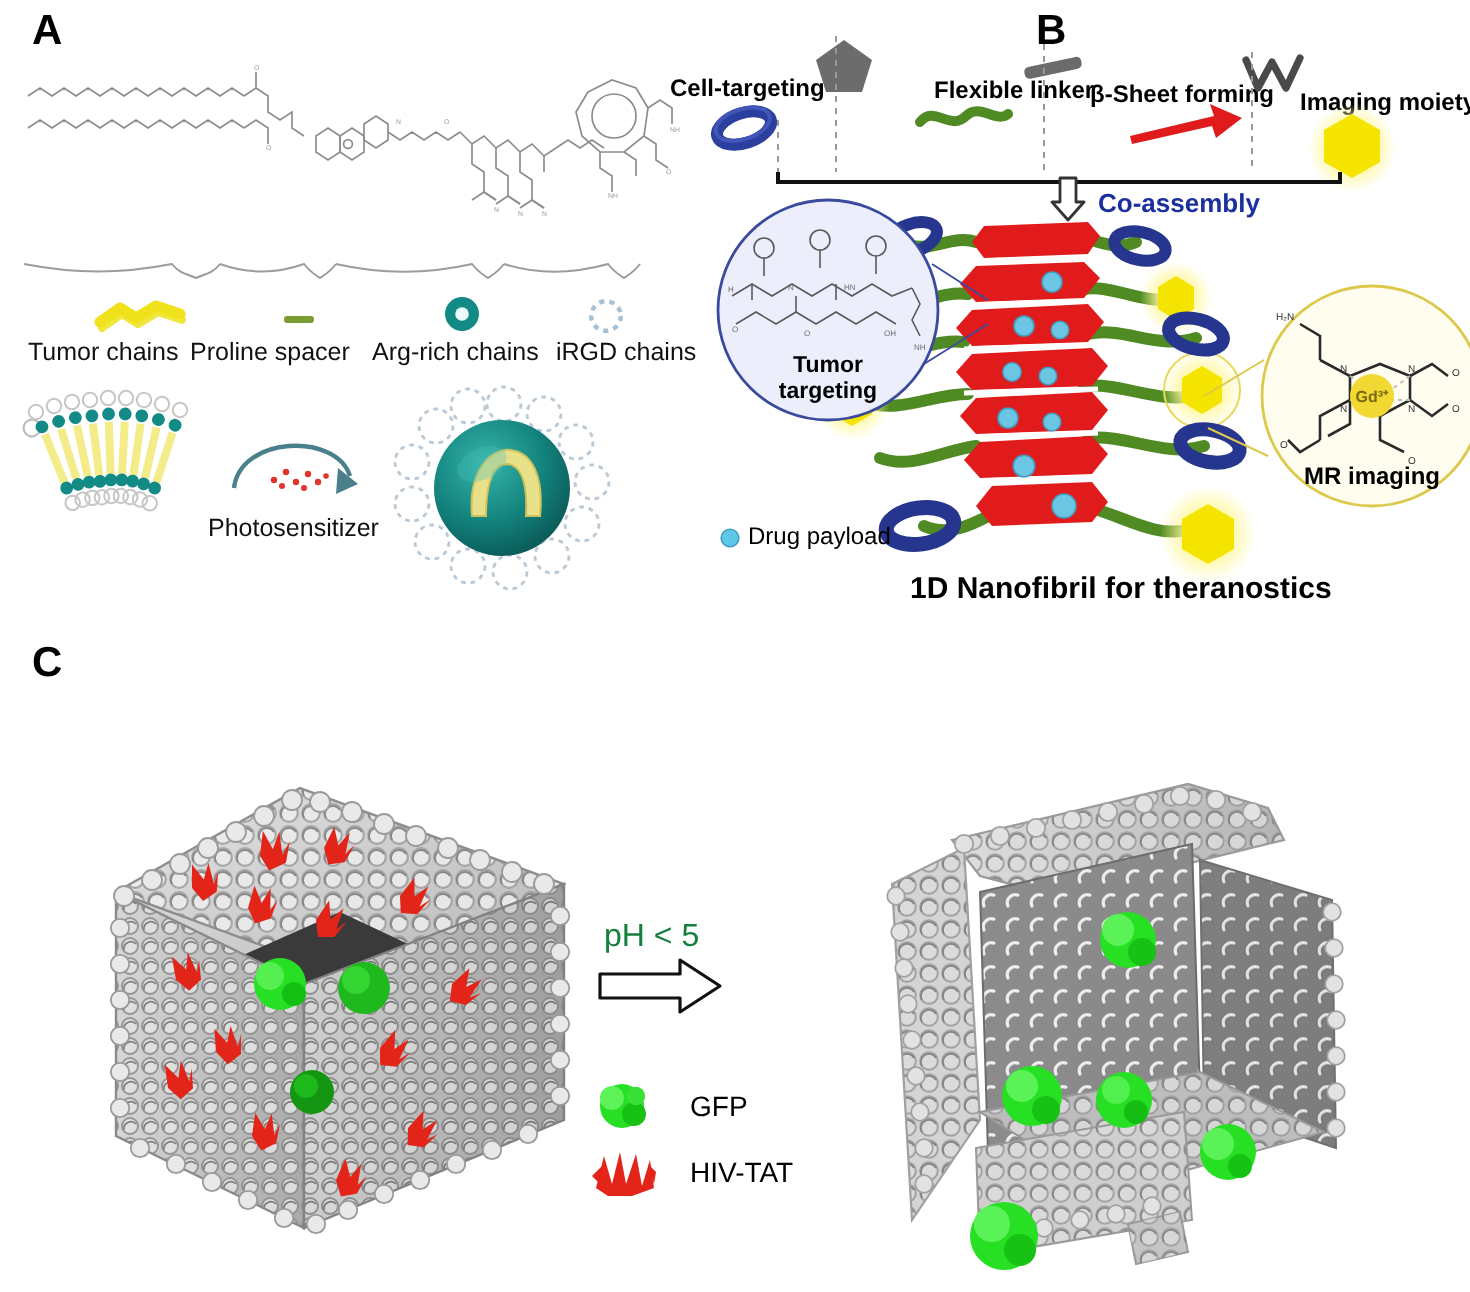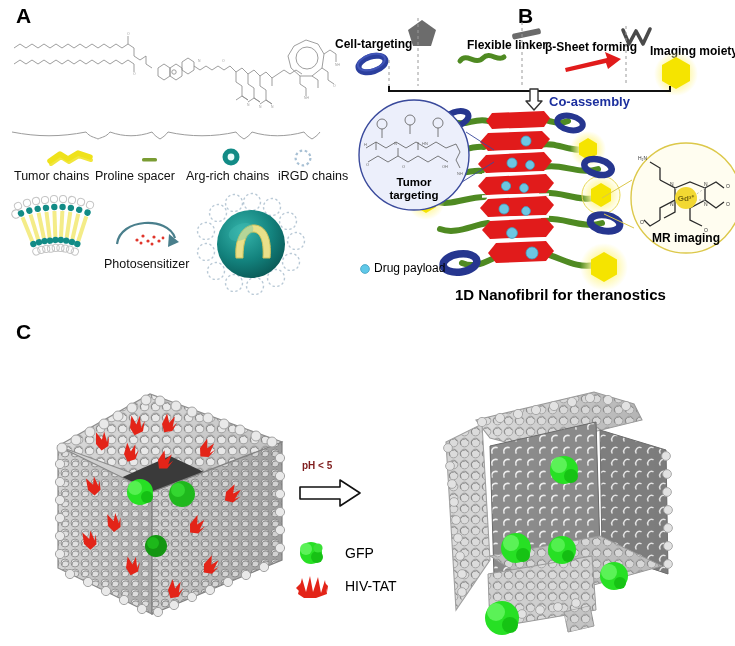--- a/index.html
+++ b/index.html
@@ -9,21 +9,21 @@
   .panel-label{position:absolute;font-weight:bold;font-size:21px;color:#000;letter-spacing:0;}
   .lbl{position:absolute;white-space:nowrap;}
   svg{display:block;overflow:visible;}
   .svgwrap{position:absolute;}
   .cap{font-size:12.5px;color:#111;}
   .capB{font-size:12px;font-weight:bold;color:#000;}
   .capBn{font-size:12.5px;font-weight:normal;color:#000;}
   .title1d{font-size:15px;font-weight:bold;color:#000;}
   .coasm{font-size:13px;font-weight:bold;color:#1c2f9e;}
   .drug{font-size:12px;color:#000;}
-  .phtxt{font-size:10px;color:#7f1d1d;font-weight:bold;}
+  .phtxt{font-size:16px;color:#15803d;}
   .legC{font-size:14px;color:#000000;}
 </style>
 </head>
 <body>
 
 <div class="fig">
 
   <div class="panel-label" style="left:16px;top:4px;">A</div>
 
   <div class="svgwrap" style="left:8px;top:28px;">

